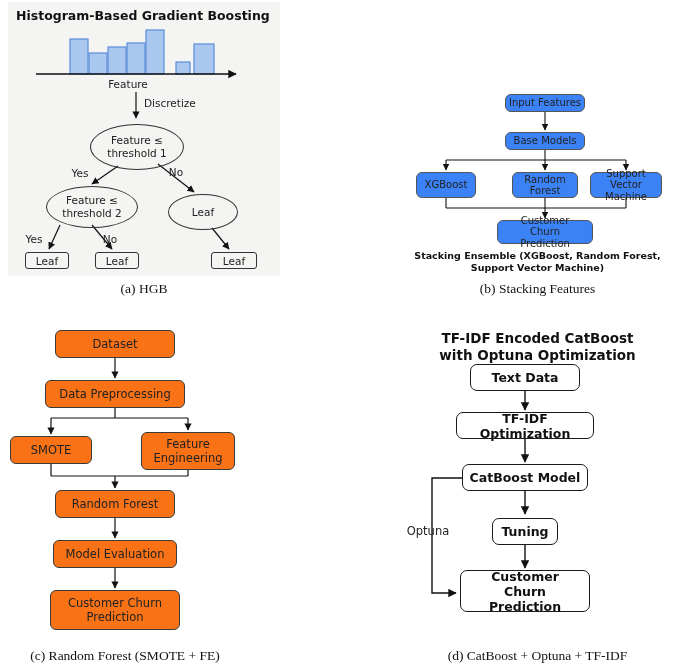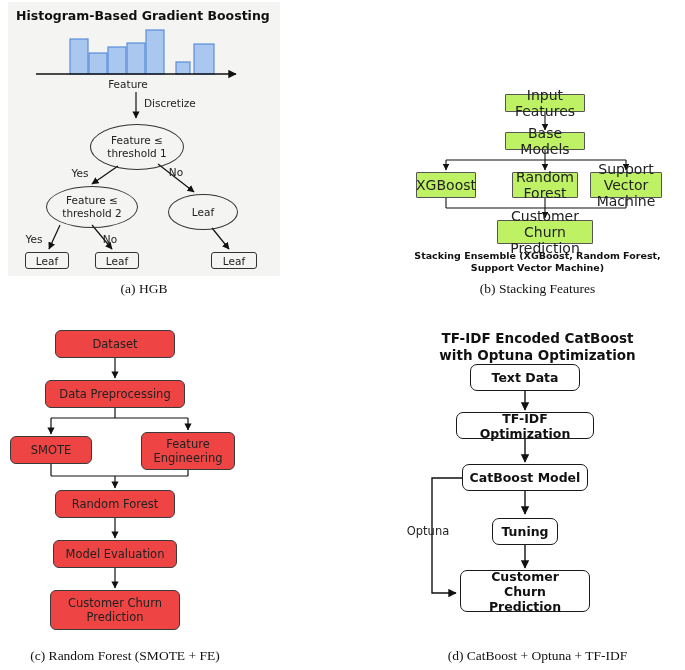--- a/index.html
+++ b/index.html
@@ -31,33 +31,33 @@
   }
   .a-leaf {
     position:absolute; z-index:2;
     border:1.2px solid #333; border-radius:3px;
     display:flex; align-items:center; justify-content:center;
     font-size:10.5px; color:#222; background:transparent;
   }
   
   .panel-b { left:400px; top:88px; width:275px; height:185px; }
   .b-box {
-    position:absolute; z-index:2; background:#bef264;
-    border:1px solid #555; border-radius:1px;
-    display:flex; align-items:center; justify-content:center; text-align:center;
-    font-size:14px; line-height:1.15; color:#222;
+    position:absolute; z-index:2; background:#3b82f6;
+    border:1px solid #555; border-radius:6px;
+    display:flex; align-items:center; justify-content:center; text-align:center;
+    font-size:10px; line-height:1.15; color:#222;
   }
   .b-bold-label {
     position:absolute; z-index:2; text-align:center;
     font-size:9.5px; font-weight:bold; line-height:1.3; color:#111;
   }
   
   .panel-c { left:5px; top:328px; width:240px; height:310px; }
   .c-box {
-    position:absolute; z-index:2; background:#ef4444;
+    position:absolute; z-index:2; background:#f97316;
     border:1.3px solid #3a3a3a; border-radius:6px;
     display:flex; align-items:center; justify-content:center; text-align:center;
     font-size:11.5px; line-height:1.25; color:#222;
   }
   
   .panel-d { left:400px; top:330px; width:275px; height:310px; }
   .d-title {
     position:absolute; z-index:2; text-align:center;
     font-size:13.5px; font-weight:bold; line-height:1.25; color:#111;
   }

